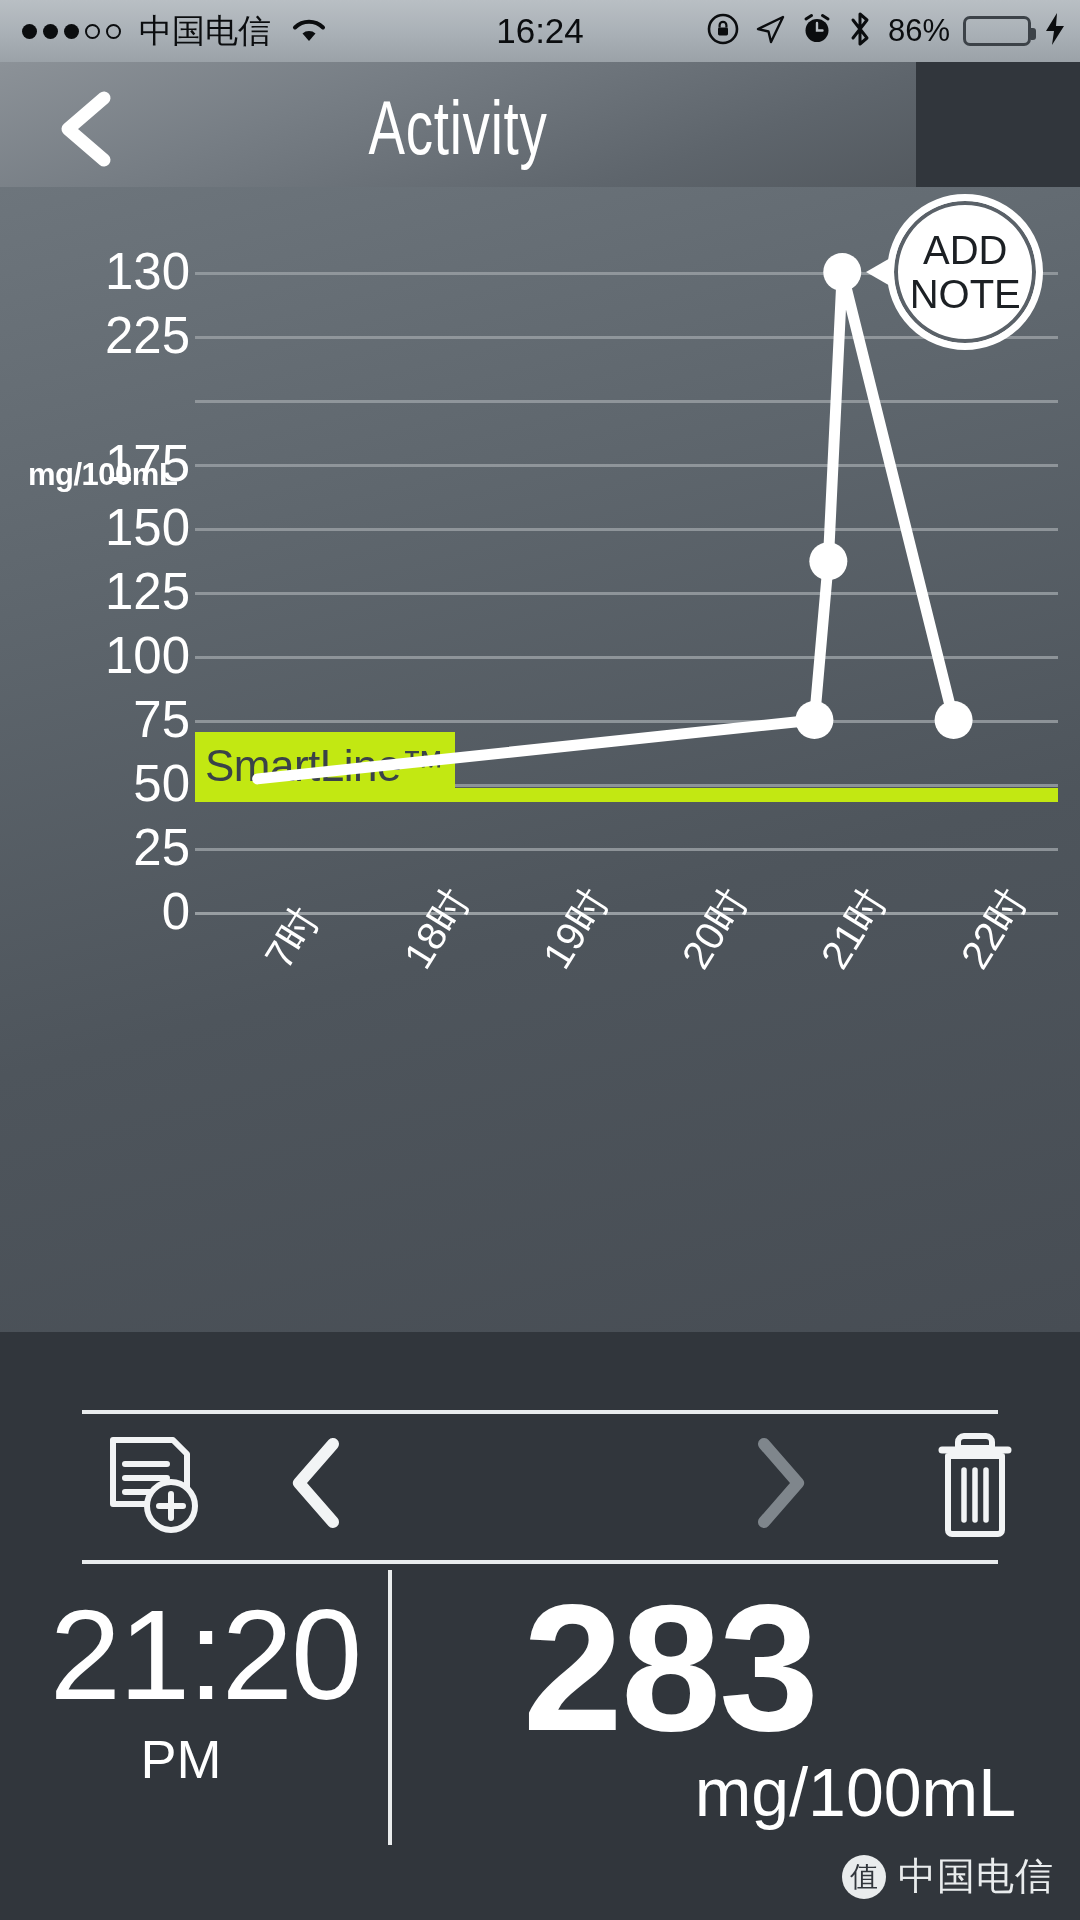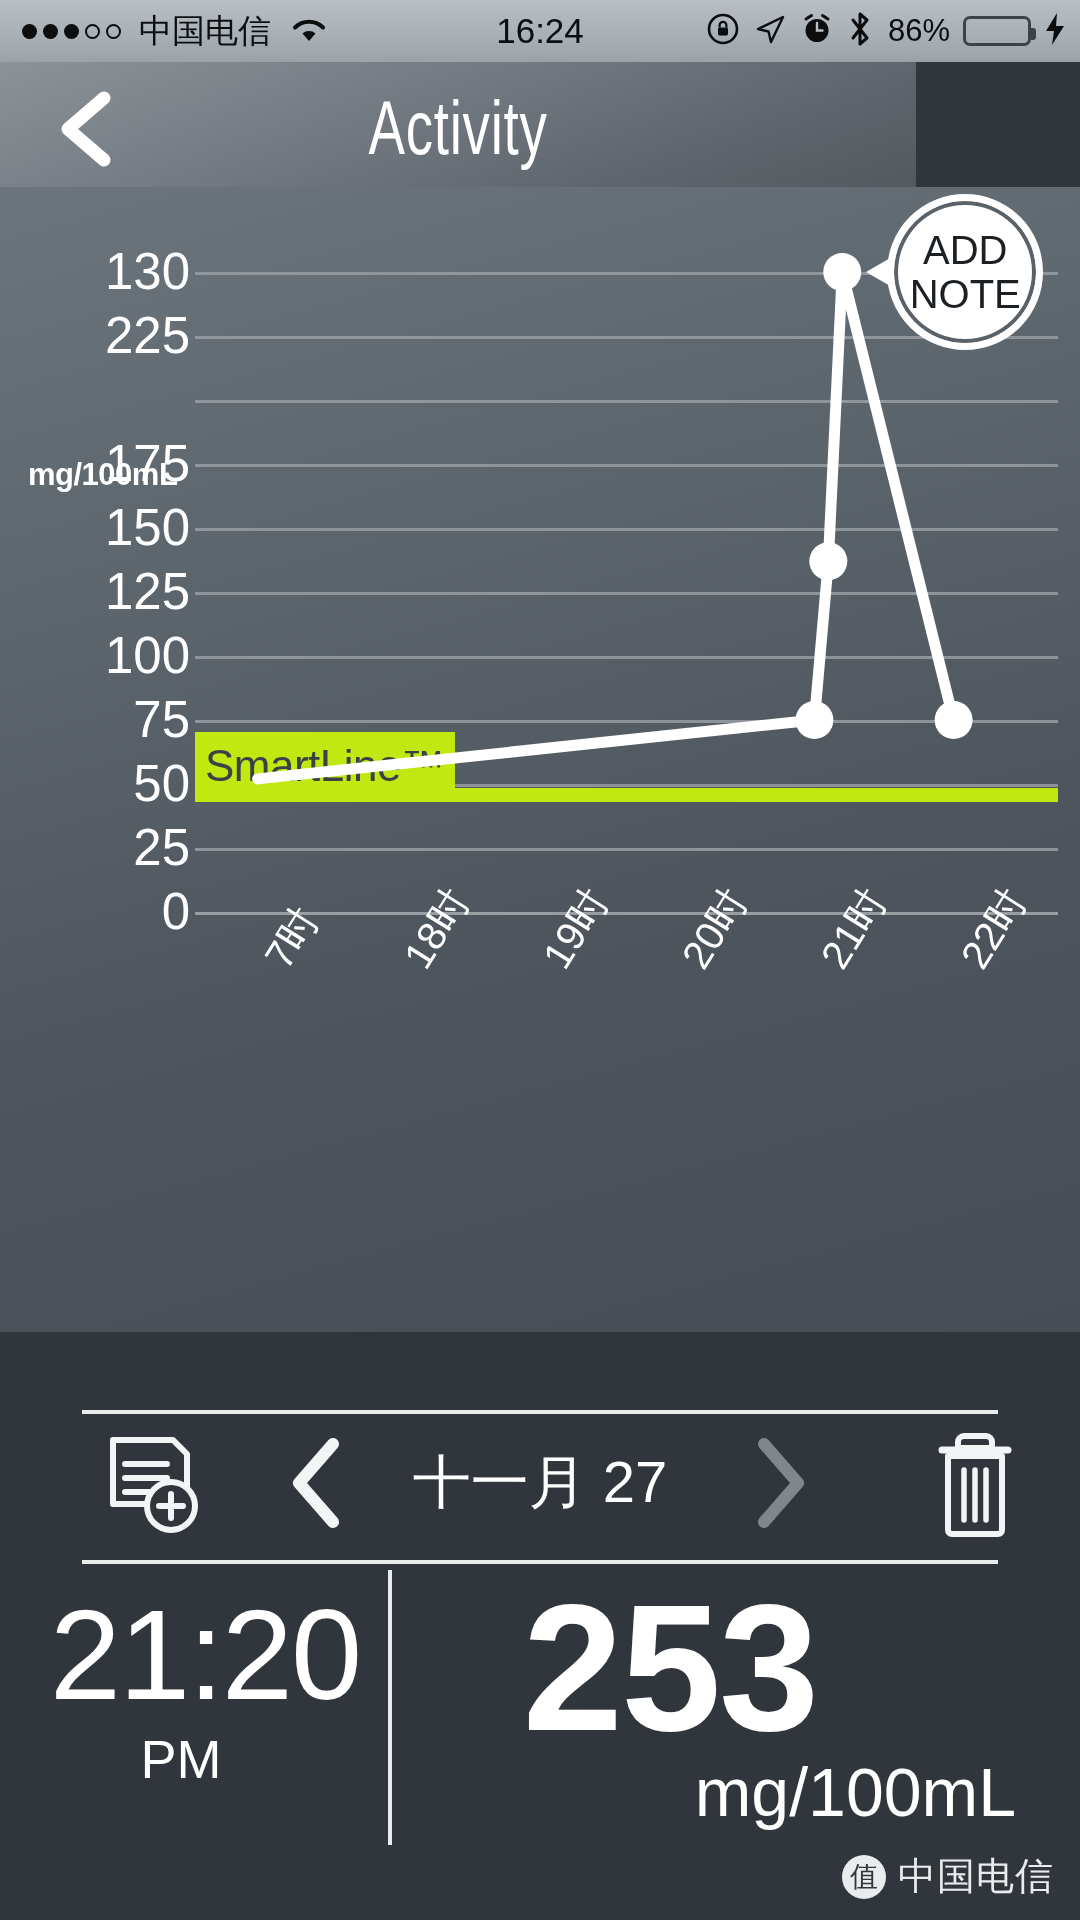--- a/index.html
+++ b/index.html
@@ -248,24 +248,20 @@
         <path d="M76 64 V88 M64 76 H88" stroke="#f2f4f5" stroke-width="6" stroke-linecap="round"></path>
       </svg>
     </div>
 
     <div id="tb-prev">
       <svg width="80" height="110" viewBox="0 0 80 110">
         <path d="M58 16 L24 55 L58 94" stroke="#f2f4f5" stroke-width="12" fill="none" stroke-linecap="round" stroke-linejoin="round"></path>
       </svg>
     </div>
 
-    <div id="tb-date">
-      <span class="mon">十一月</span>
-      <span>27</span>
-    </div>
 
     <div id="tb-next">
       <svg width="80" height="110" viewBox="0 0 80 110">
         <path d="M24 16 L58 55 L24 94" stroke="#7f868c" stroke-width="12" fill="none" stroke-linecap="round" stroke-linejoin="round"></path>
       </svg>
     </div>
 
     <div id="tb-trash">
       <svg width="110" height="125" viewBox="0 0 110 125">
         <path d="M44 14 H66 a6 6 0 0 1 6 6 V26 H38 V20 a6 6 0 0 1 6 -6 Z" stroke="#f2f4f5" stroke-width="6" fill="none" stroke-linejoin="round"></path>
@@ -273,21 +269,21 @@
         <path d="M28 34 H82 V108 a4 4 0 0 1 -4 4 H32 a4 4 0 0 1 -4 -4 Z" stroke="#f2f4f5" stroke-width="6" fill="none" stroke-linejoin="round"></path>
         <path d="M44 48 V98 M55 48 V98 M66 48 V98" stroke="#f2f4f5" stroke-width="5.5" stroke-linecap="round"></path>
       </svg>
     </div>
   </div>
 
   <div id="reading">
     <div id="vdiv"></div>
     <div id="rd-time">21:20</div>
     <div id="rd-ampm">PM</div>
-    <div id="rd-value">253</div>
+    <div id="rd-value">283</div>
     <div id="rd-unit">mg/100mL</div>
   </div>
 
   <div id="watermark">
     <span id="wm-badge">值</span>
     <span id="wm-text">中国电信</span>
   </div>
 
 </div>
 

